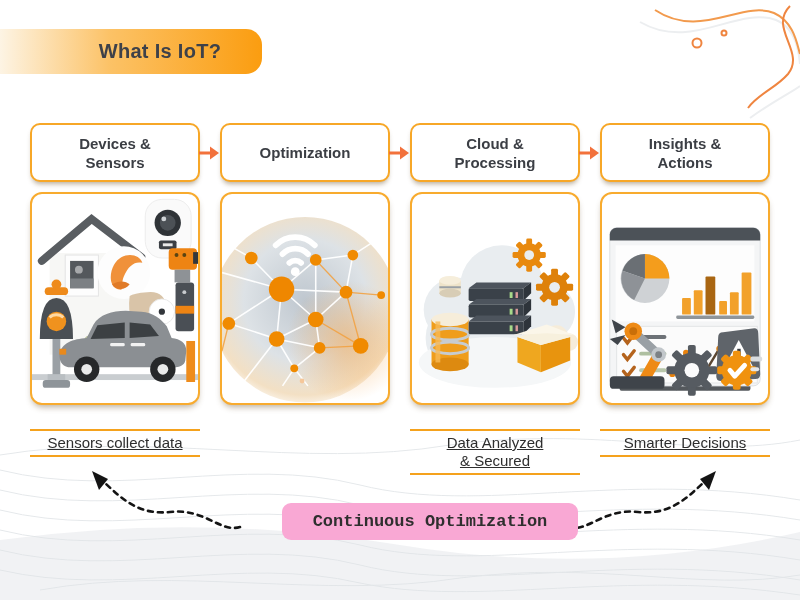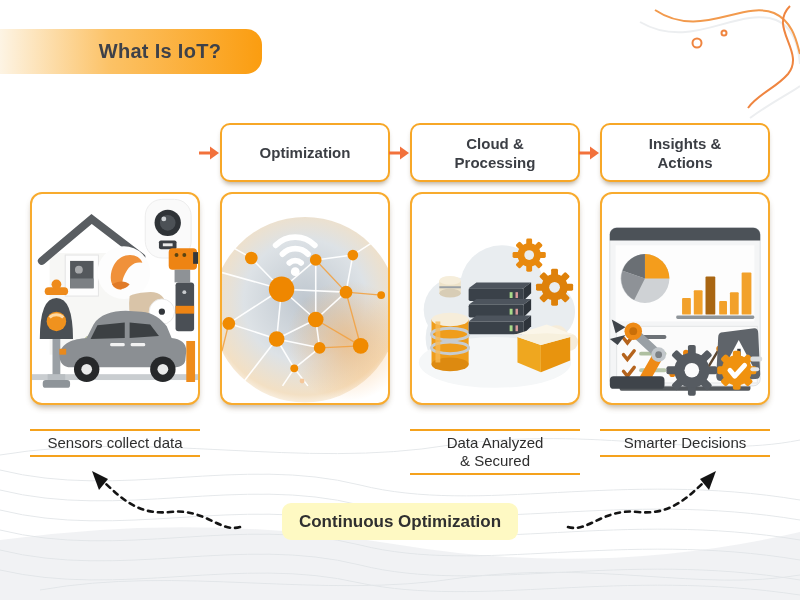--- a/index.html
+++ b/index.html
@@ -40,27 +40,27 @@
     overflow:hidden;box-sizing:border-box;
     box-shadow:0 4px 6px -2px rgba(105,78,35,.45);
   }
   .card svg{display:block;width:100%;height:100%;}
 
   .caption{
     position:absolute;top:429px;width:170px;
     border-top:2px solid #f5a21d;border-bottom:2px solid #f5a21d;
     padding:3px 0;text-align:center;
   }
-  .caption-text{font-size:15px;color:#2e2e2e;white-space:pre-line;line-height:18px;}
+  .caption-text{font-size:15px;color:#2e2e2e;white-space:pre-line;line-height:18px;text-decoration:underline;}
 
   
   .pill{
-    position:absolute;left:282px;top:503px;width:236px;height:37px;
-    background:#fef9c3;border-radius:9px;
-    display:flex;align-items:center;justify-content:center;
+    position:absolute;left:282px;top:503px;width:296px;height:37px;
+    background:#f9a8d4;border-radius:9px;
+    display:flex;align-items:center;justify-content:center;font-family:Liberation Mono, monospace;
   }
   .pill-label{font-size:17px;font-weight:bold;color:#2f2f2f;}
 
   svg.overlay{position:absolute;left:0;top:0;pointer-events:none;}
 </style>
 </head>
 <body>
 
 <div class="stage-area">
 
@@ -86,20 +86,24 @@
       <path d="M750,118 C772,102 792,92 800,86" stroke="#eceef0" stroke-width="2"></path>
       <circle cx="697" cy="43" r="4.5" stroke="#ef8540" stroke-width="2"></circle>
       <circle cx="724" cy="33" r="2.5" stroke="#ef8540" stroke-width="2"></circle>
     </g>
   </svg>
 
   <div class="banner">
     <span class="banner-title">What Is IoT?</span>
   </div>
 
+  <div class="head-box col0">
+    <span class="stage-label">Devices &amp;
+Sensors</span>
+  </div>
   <div class="head-box col1">
     <span class="stage-label">Optimization</span>
   </div>
   <div class="head-box col3">
     <span class="stage-label">Insights &amp;
 Actions</span>
   </div>
   <div class="head-box col2">
     <span class="stage-label">Cloud &amp;
 Processing</span>

